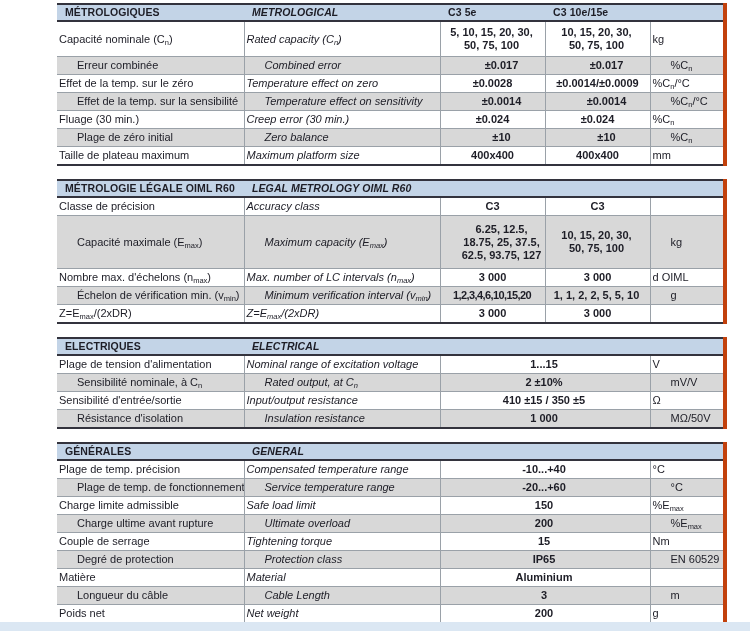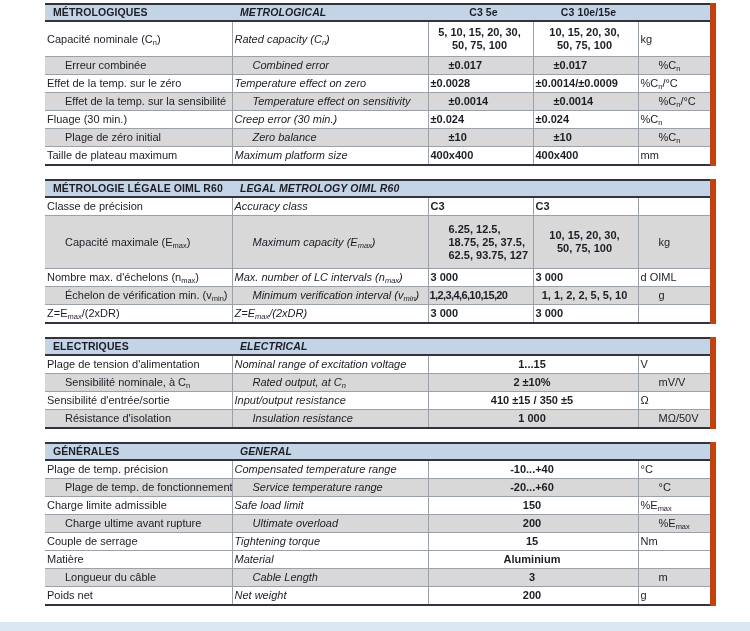--- a/index.html
+++ b/index.html
@@ -4,49 +4,49 @@
 <style>
   html,body{margin:0;padding:0;}
   body{
     width:750px;height:631px;background:#ffffff;position:relative;
     font-family:"Liberation Sans",sans-serif;color:#1d1d26;
     -webkit-font-smoothing:antialiased;
   }
   .tablewrap{position:absolute;left:45px;top:3px;width:668px;}
   table.spec{
     border-collapse:collapse;table-layout:fixed;width:668px;
-    margin:0 0 13px 0;border-right:6px solid #c2410c;
+    margin:0 0 13px 12px;border-right:4px solid #c2410c;
   }
   col.c-fr{width:187px;} col.c-en{width:196px;}
   col.c-v1{width:105px;} col.c-v2{width:105px;} col.c-u{width:75px;}
 
   tr.sec-head td{
     background:#c3d4e7;
     border-top:2px solid #33333d;border-bottom:2px solid #33333d;
     height:13px;padding:1px 2px 1px 8px;
     font-weight:bold;font-size:10.5px;line-height:13px;letter-spacing:0.1px;
     white-space:nowrap;overflow:hidden;
   }
   td.h-en{font-style:italic;}
-  td.h-prod{font-size:13px;text-align:center;padding:0 2px;letter-spacing:0.2px;}
+  td.h-prod{font-size:13px;text-align:left;padding:0 2px;letter-spacing:0.2px;}
 
   tr.row td{
     height:15px;padding:1px 2px;font-size:11px;line-height:13px;
     border-bottom:1px solid #9aa1a8;vertical-align:middle;
     overflow:hidden;
   }
   tr.row td + td{border-left:1px solid #9aa1a8;}
   tr.h2 td{height:32px;}
   tr.h3 td{height:50px;}
   tr.last td{border-bottom:2px solid #33333d;}
   tr.g td{background:#d8d8d8;padding-left:20px;}
 
   td.fr{padding-left:8px;white-space:nowrap;}
   td.en{font-style:italic;padding-left:8px;white-space:nowrap;}
-  td.v{font-weight:bold;text-align:left;padding-right:8px;white-space:pre-line;}
+  td.v{font-weight:bold;text-align:center;padding-right:8px;white-space:pre-line;}
   td.v.c{text-align:center;padding-right:2px;padding-left:0;}
   td.v.tight{letter-spacing:-0.6px;padding-right:2px;padding-left:1px;}
   td.u{padding-left:6px;white-space:nowrap;}
 
   sub{font-size:7.5px;line-height:0;vertical-align:-2px;}
 
   .bottom-strip{
     position:absolute;left:0;top:622px;width:750px;height:9px;
     background:#dbe7f3;
   }
@@ -256,20 +256,26 @@
       <td class="en">Ultimate overload</td>
       <td class="v c" colspan="2">200</td>
       <td class="u">%E<sub>max</sub></td>
     </tr>
     <tr class="row">
       <td class="fr">Couple de serrage</td>
       <td class="en">Tightening torque</td>
       <td class="v c" colspan="2">15</td>
       <td class="u">Nm</td>
     </tr>
+    <tr class="row g">
+      <td class="fr">Degré de protection</td>
+      <td class="en">Protection class</td>
+      <td class="v c" colspan="2">IP65</td>
+      <td class="u">EN 60529</td>
+    </tr>
     <tr class="row">
       <td class="fr">Matière</td>
       <td class="en">Material</td>
       <td class="v c" colspan="2">Aluminium</td>
       <td class="u"></td>
     </tr>
     <tr class="row g">
       <td class="fr">Longueur du câble</td>
       <td class="en">Cable Length</td>
       <td class="v c" colspan="2">3</td>

